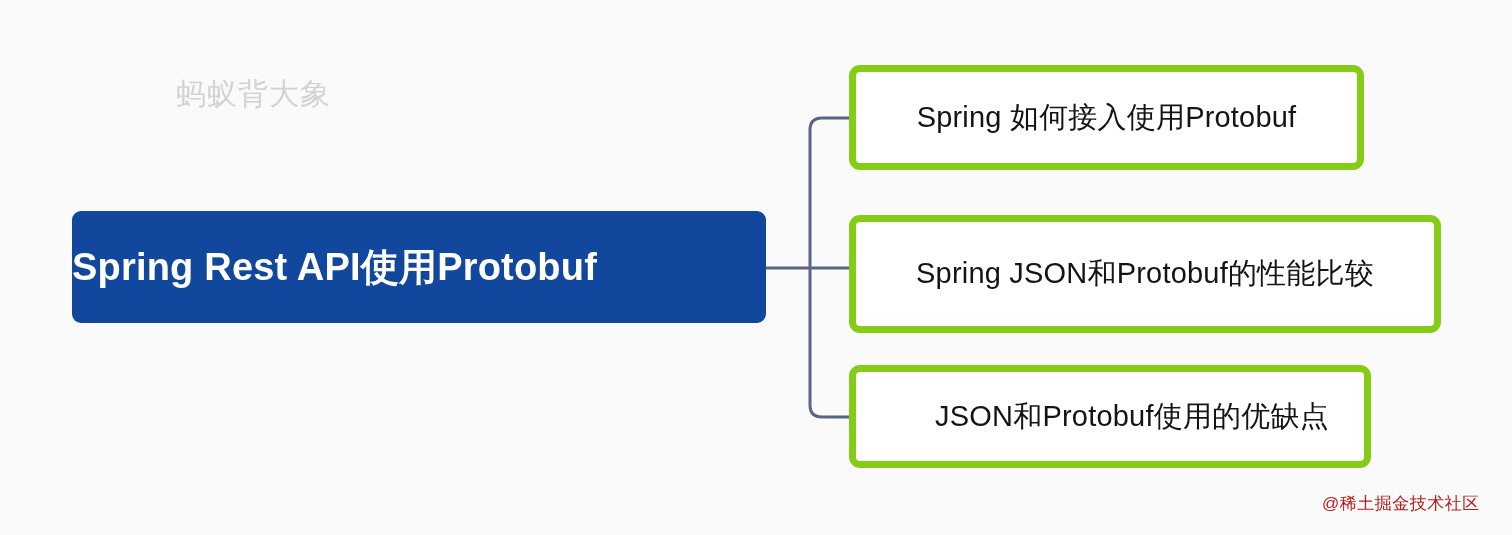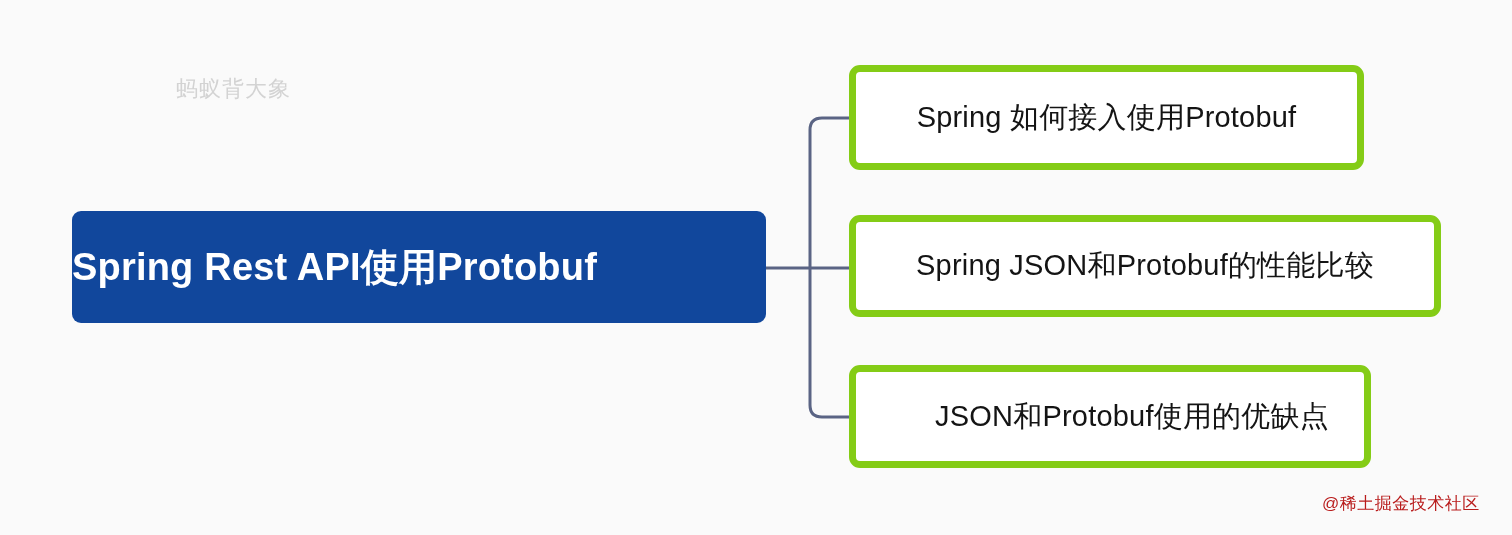--- a/index.html
+++ b/index.html
@@ -19,21 +19,21 @@
     width: 1512px;
     height: 535px;
     background: #fafafa;
   }
 
   
   .watermark-tl {
     position: absolute;
     left: 176px;
     top: 74px;
-    font-size: 22px;
+    font-size: 30px;
     letter-spacing: 1px;
     color: #d3d3d3;
     white-space: nowrap;
     user-select: none;
   }
   .watermark-br {
     position: absolute;
     left: 1322px;
     top: 492px;
     font-size: 17px;
@@ -86,21 +86,21 @@
     justify-content: center;
   }
   .child-label {
     font-size: 29px;
     color: #141414;
     white-space: nowrap;
     letter-spacing: 0.2px;
   }
 
   #child-0 { left: 849px;  top: 65px;  width: 515px; height: 105px; }
-  #child-1 { left: 849px;  top: 215px; width: 592px; height: 102px; }
+  #child-1 { left: 849px;  top: 215px; width: 592px; height: 118px; }
   #child-2 { left: 849px;  top: 365px; width: 522px; height: 103px; padding-left: 44px; }
 </style>
 </head>
 <body>
 
 <div id="canvas">
 
   <div class="watermark-tl">蚂蚁背大象</div>
 
   <svg id="connectors" viewBox="0 0 1512 535" width="1512" height="535">

